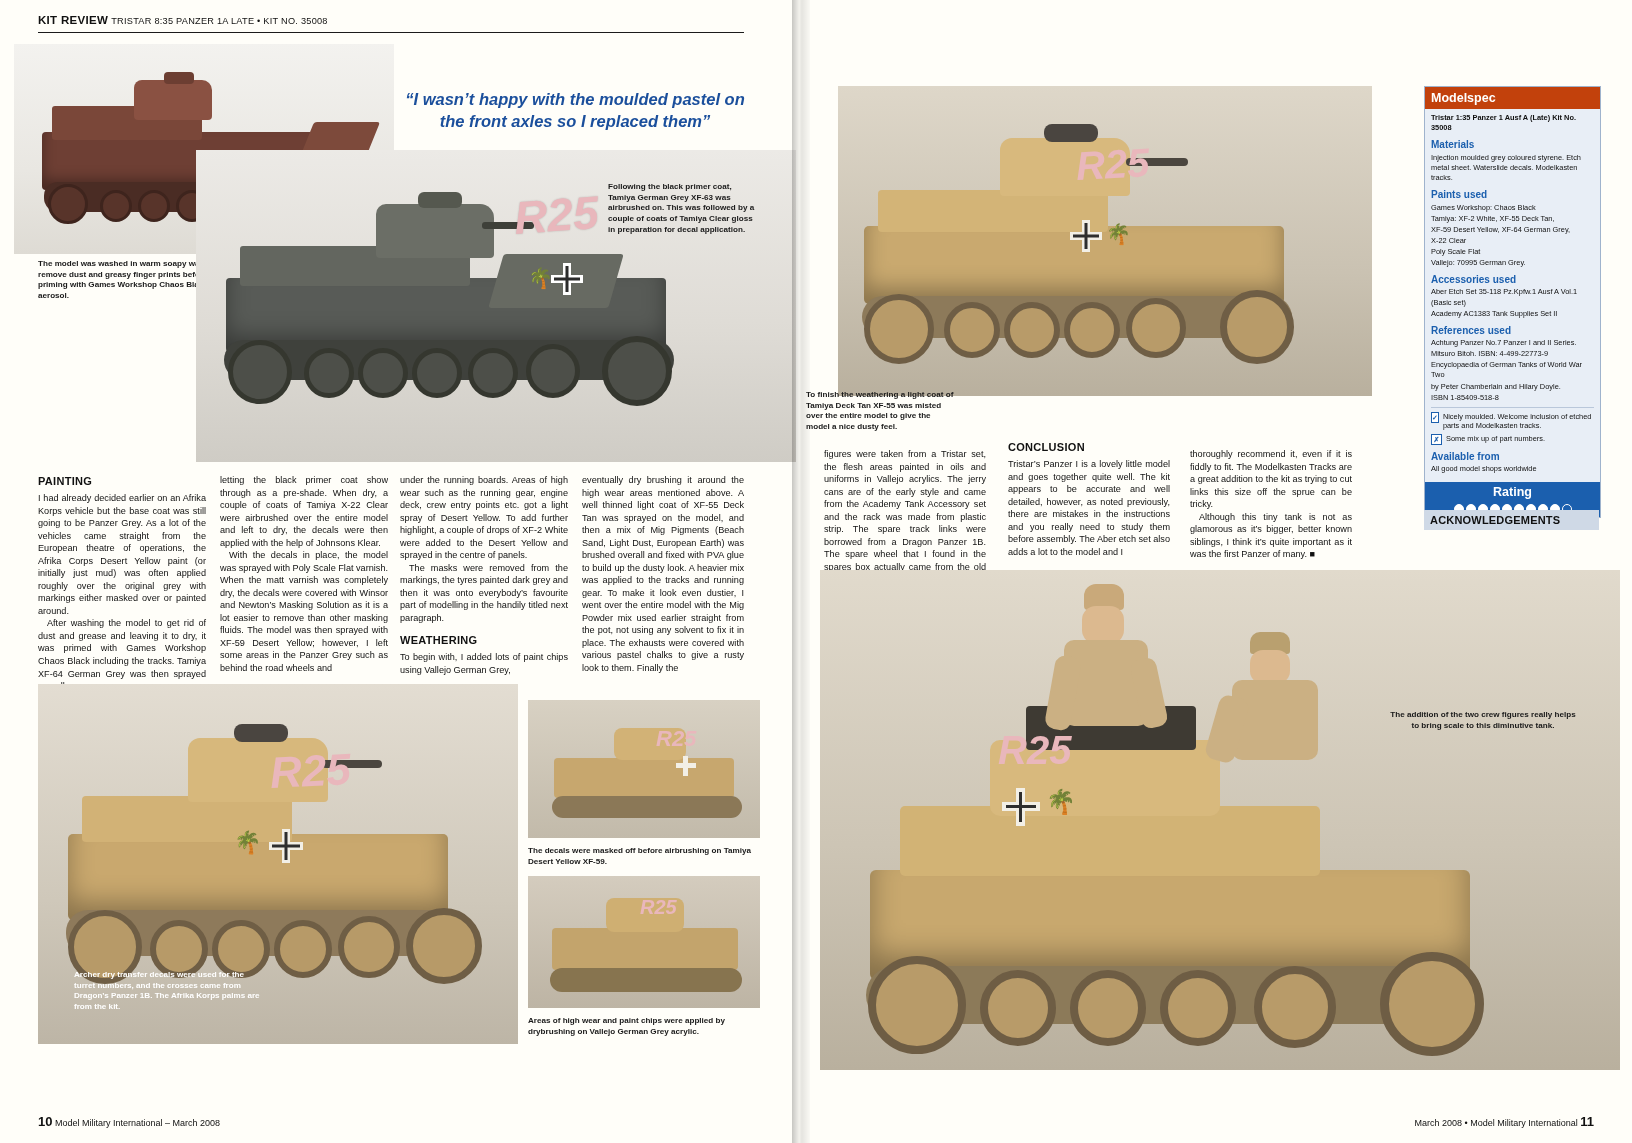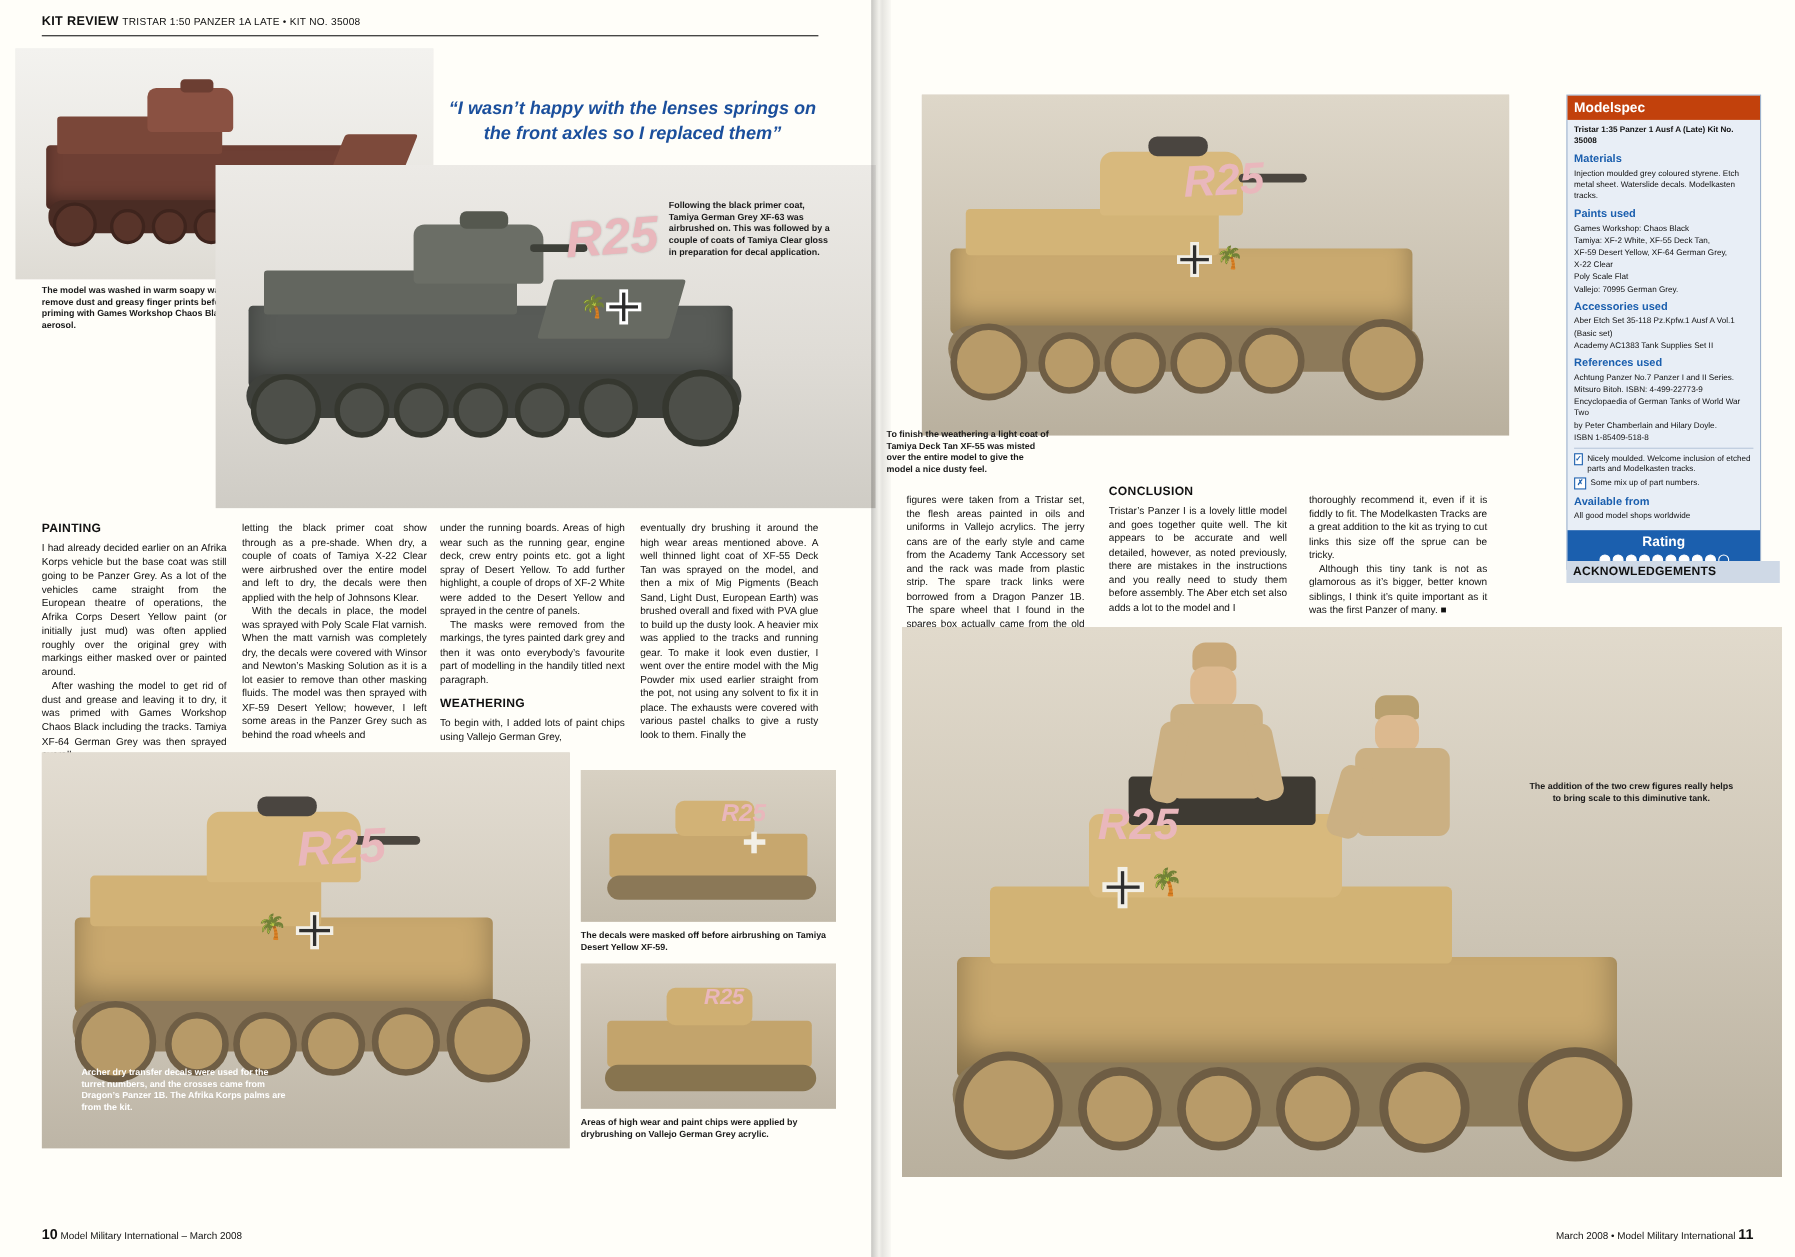--- a/index.html
+++ b/index.html
@@ -59,21 +59,21 @@
 </head>
 <body>
 
 <div class="spread">
 
   <div class="page page-left"></div>
   <div class="page page-right"></div>
 
   <div class="kicker">
     <b>KIT REVIEW</b>
-    <span>TRISTAR 1:50 PANZER 1A LATE • KIT NO. 35008</span>
+    <span>TRISTAR 8:35 PANZER 1A LATE • KIT NO. 35008</span>
   </div>
   <div class="rulehead"></div>
 
   <div class="photo" style="left:14px;top:44px;width:380px;height:210px;background:#efeeea;">
     <div class="sky" style="background:linear-gradient(180deg,#f3f2ef 0%,#e9e7e2 60%,#dedbd4 100%);"></div>
 
     <div style="position:absolute;left:28px;top:88px;width:300px;height:58px;background:#6e3f34;border-radius:4px;
                 box-shadow:inset 0 -10px 14px rgba(0,0,0,.35);"></div>
     <div style="position:absolute;left:38px;top:62px;width:150px;height:34px;background:#7a4739;border-radius:3px;"></div>
 
@@ -86,21 +86,21 @@
     <div style="position:absolute;left:34px;top:140px;width:34px;height:34px;border-radius:50%;background:#58342a;border:3px solid #3e241d;"></div>
     <div style="position:absolute;left:86px;top:146px;width:26px;height:26px;border-radius:50%;background:#58342a;border:3px solid #3e241d;"></div>
     <div style="position:absolute;left:124px;top:146px;width:26px;height:26px;border-radius:50%;background:#58342a;border:3px solid #3e241d;"></div>
     <div style="position:absolute;left:162px;top:146px;width:26px;height:26px;border-radius:50%;background:#58342a;border:3px solid #3e241d;"></div>
     <div style="position:absolute;left:200px;top:146px;width:26px;height:26px;border-radius:50%;background:#58342a;border:3px solid #3e241d;"></div>
     <div style="position:absolute;left:240px;top:142px;width:30px;height:30px;border-radius:50%;background:#58342a;border:3px solid #3e241d;"></div>
     <div style="position:absolute;left:288px;top:136px;width:38px;height:38px;border-radius:50%;background:#58342a;border:4px solid #3e241d;"></div>
   </div>
   <div class="cap" style="left:38px;top:259px;width:182px;">The model was washed in warm soapy water to remove dust and greasy finger prints before priming with Games Workshop Chaos Black aerosol.</div>
 
-  <div class="pull" style="left:395px;top:88px;width:360px;">“I wasn’t happy with the lenses springs on the front axles so I replaced them”</div>
+  <div class="pull" style="left:395px;top:88px;width:360px;">“I wasn’t happy with the moulded pastel on the front axles so I replaced them”</div>
 
   <div class="photo" style="left:196px;top:150px;width:600px;height:312px;background:#e6e4df;">
     <div class="sky" style="background:linear-gradient(180deg,#eceae6 0%,#dfdcd6 55%,#cfccc5 100%);"></div>
 
     <div style="position:absolute;left:30px;top:128px;width:440px;height:74px;background:#585b57;border-radius:4px;
                 box-shadow:inset 0 -16px 22px rgba(0,0,0,.35);"></div>
     <div style="position:absolute;left:44px;top:96px;width:230px;height:40px;background:#63665f;border-radius:3px;"></div>
 
     <div style="position:absolute;left:180px;top:54px;width:118px;height:54px;background:#6b6e66;border-radius:10px 14px 4px 4px;"></div>
     <div style="position:absolute;left:222px;top:42px;width:44px;height:16px;background:#55584f;border-radius:6px;"></div>
@@ -288,21 +288,21 @@
           <span class="dot"></span>
           <span class="dot"></span>
           <span class="dot"></span>
           <span class="dot"></span>
           <span class="dot"></span>
           <span class="dot off"></span>
         </span>
     </div>
   </div>
 
-  <div style="position:absolute;left:1424px;top:510px;width:194px;">
+  <div style="position:absolute;left:1424px;top:510px;width:175px;">
     <div class="ack-title">ACKNOWLEDGEMENTS</div>
   </div>
 
   <div class="photo" style="left:820px;top:570px;width:800px;height:500px;background:#d7d0c2;">
     <div class="sky" style="background:linear-gradient(180deg,#e1dacc 0%,#cdc5b5 55%,#b9b09e 100%);"></div>
 
     <div style="position:absolute;left:50px;top:300px;width:600px;height:110px;background:#c8a86e;border-radius:6px;
                 box-shadow:inset 0 -24px 30px rgba(0,0,0,.32);"></div>
     <div style="position:absolute;left:80px;top:236px;width:420px;height:70px;background:#d2b375;border-radius:5px;"></div>
 

